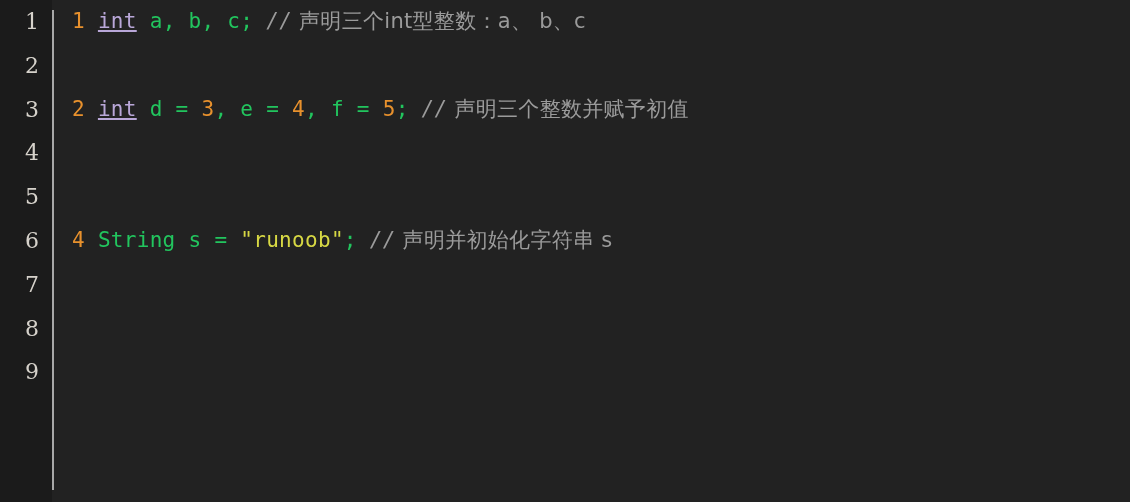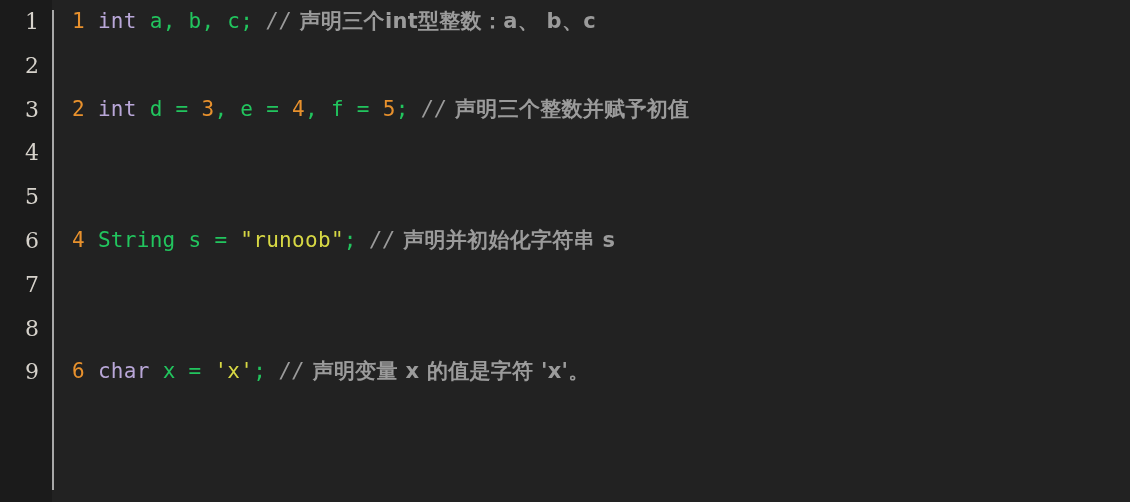--- a/index.html
+++ b/index.html
@@ -60,25 +60,25 @@
     font-size: 21px;
     white-space: pre;
     color: #e0e0e0;
     letter-spacing: 0.3px;
   }
   .code-line .zh {
     font-family: "DejaVu Sans", "Liberation Sans", sans-serif;
   }
   
   .t-step    { color: #e8912d; }
-  .t-keyword { color: #b9a7d8; }
+  .t-keyword { color: #b9a7d8; text-decoration: underline; }
   .t-plain   { color: #22c55e; }
   .t-number  { color: #e8912d; }
   .t-string  { color: #d7d844; }
-  .t-comment { color: #9b9b9b; font-weight: bold; }
+  .t-comment { color: #9b9b9b; }
   .t-comment-slash { color: #9b9b9b; font-style: italic; }
 </style>
 </head>
 <body>
 
 <div id="editor">
 
   <div id="gutter">
       <div class="gutter-line">1</div>
       <div class="gutter-line">2</div>
@@ -93,16 +93,15 @@
   <div id="gutter-divider"></div>
   <div id="code">
       <div class="code-line"><span class="t-step">1</span><span class="t-plain"> </span><span class="t-keyword">int</span><span class="t-plain"> a, b, c; </span><span class="t-comment-slash">//</span><span class="t-comment zh"> 声明三个int型整数：a、 b、c</span></div>
       <div class="code-line">&nbsp;</div>
       <div class="code-line"><span class="t-step">2</span><span class="t-plain"> </span><span class="t-keyword">int</span><span class="t-plain"> d = </span><span class="t-number">3</span><span class="t-plain">, e = </span><span class="t-number">4</span><span class="t-plain">, f = </span><span class="t-number">5</span><span class="t-plain">; </span><span class="t-comment-slash">//</span><span class="t-comment zh"> 声明三个整数并赋予初值</span></div>
       <div class="code-line">&nbsp;</div>
       <div class="code-line">&nbsp;</div>
       <div class="code-line"><span class="t-step">4</span><span class="t-plain"> String s = </span><span class="t-string">"runoob"</span><span class="t-plain">; </span><span class="t-comment-slash">//</span><span class="t-comment zh"> 声明并初始化字符串 s</span></div>
       <div class="code-line">&nbsp;</div>
       <div class="code-line">&nbsp;</div>
-      <div class="code-line"><span class="t-step">6</span><span class="t-plain"> </span><span class="t-keyword">char</span><span class="t-plain"> x = </span><span class="t-string">'x'</span><span class="t-plain">; </span><span class="t-comment-slash">//</span><span class="t-comment zh"> 声明变量 x 的值是字符 'x'。</span></div>
     </div>
 
 </div>
 
 </body></html>

